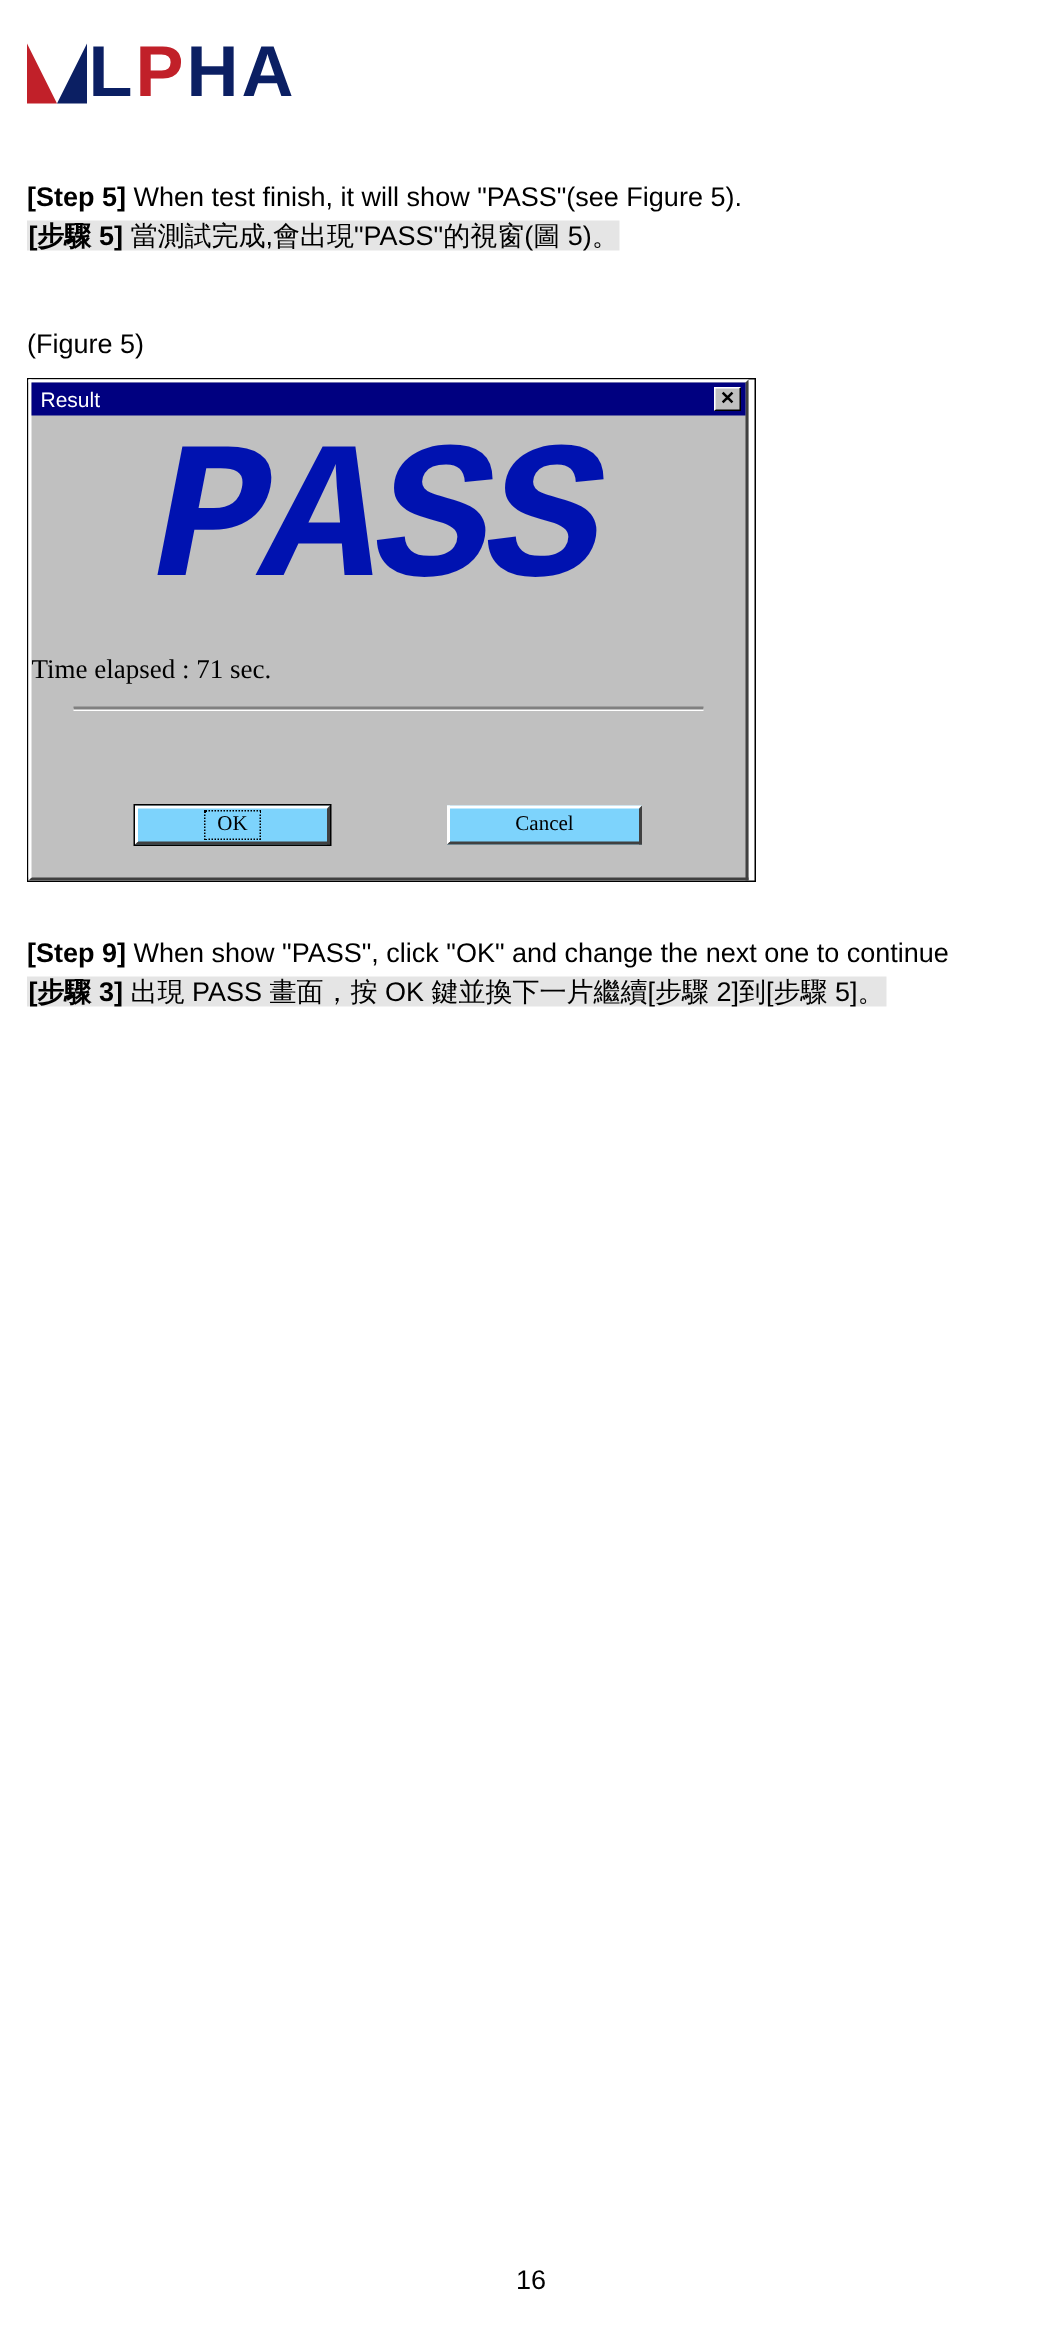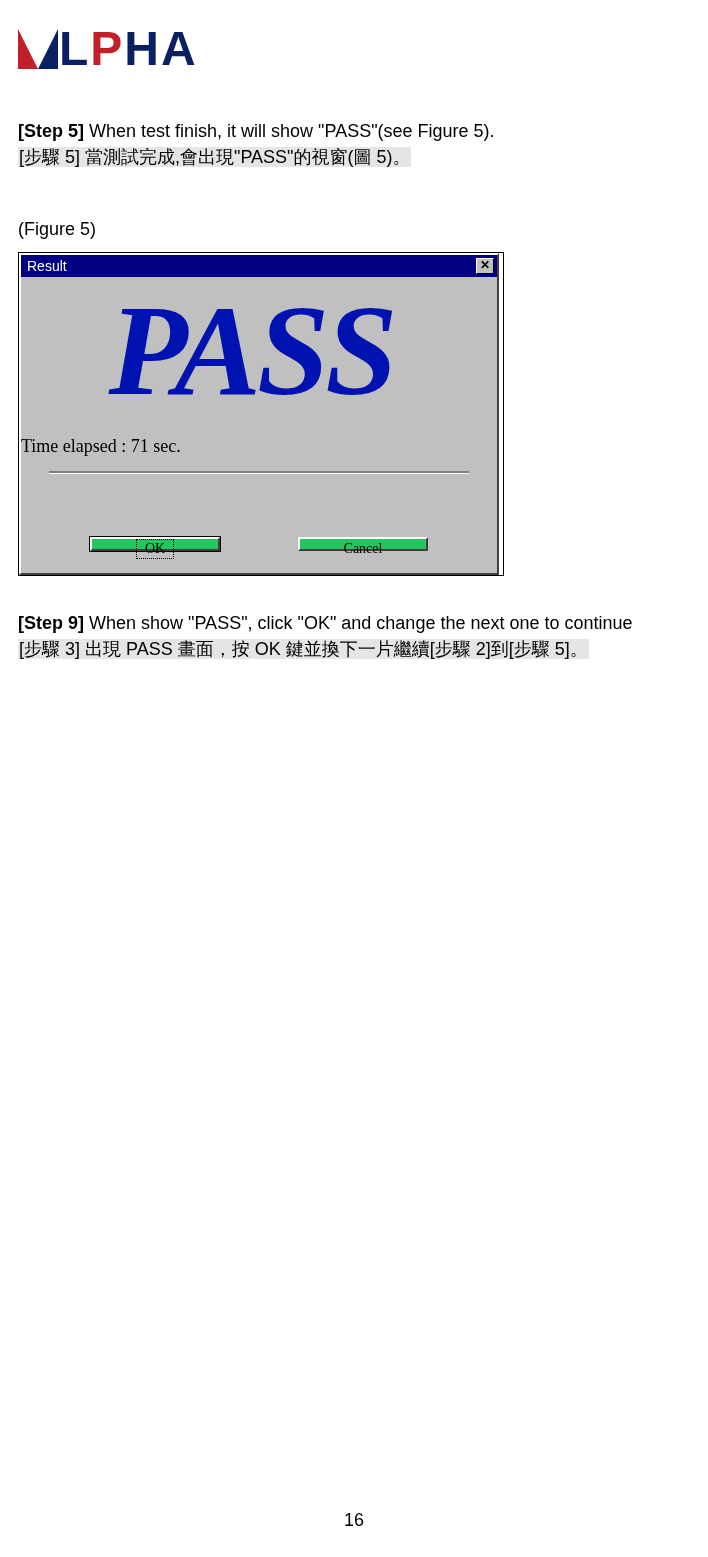--- a/index.html
+++ b/index.html
@@ -42,21 +42,21 @@
     .logo-tri .left  { left:0;  border-right:20px solid transparent; border-bottom-color:#c12029; }
     .logo-tri .right { right:0; border-left:20px solid transparent;  border-bottom-color:#0b1f63; }
 
     .para { margin-top: 34px; }
     .step-en .lead { font-weight: 700; margin-top: 15px; }
     .step-zh {
       background: #e5e5e5;
       display: inline;
       padding: 0 1px;
     }
-    .step-zh .lead { font-weight: 400; }
+    .step-zh .lead { font-weight: 700; }
 
     .fig-label { margin-top: 46px; margin-bottom: 10px; }
 
     
     .dlg-wrap { border: 1px solid #000; width: 486px; display: block; }
     .dlg {
       width: 480px;
       background: #c0c0c0;
       border: 2px solid; border-color: #fff #404040 #404040 #fff;
       font-family: "MS Sans Serif", Tahoma, sans-serif;
@@ -73,21 +73,21 @@
     .titlebar .title { flex: 1; }
     .titlebar .close-btn {
       width: 18px; height: 16px; background:#c0c0c0;
       border:1px solid; border-color:#fff #000 #000 #fff;
       text-align:center; line-height:12px; font-size:12px; font-weight:700;
       color:#000;
       cursor:pointer;
     }
     .dlg-body { padding: 0 0 14px 0; }
     .pass {
-      font-family: Liberation Serif, serif;
+      font-family: Liberation Mono, monospace;
       font-style: italic;
       font-weight: 900;
       font-size: 130px;
       color: #0012b0;
       text-align: center;
       letter-spacing: -4px;
       line-height: 1;
       padding: 8px 16px 18px 0;
     }
     .elapsed {
@@ -99,22 +99,22 @@
       margin: 8px 28px 16px 28px;
       border: 0; height: 2px;
       background: #808080;
       box-shadow: 0 1px 0 #fff;
     }
     .btn-row {
       display:flex; justify-content:space-around;
       padding: 48px 30px 8px 30px;
     }
     .winbtn {
-      width: 130px; height: 14px;
-      background:#22c55e;
+      width: 130px; height: 26px;
+      background:#7dd3fc;
       border: 2px solid; border-color:#fff #404040 #404040 #fff;
       font: 14px "Times New Roman", serif;
       cursor:pointer;
     }
     .winbtn.default { outline: 1px solid #000; outline-offset: 0; }
     .winbtn .inner { border:1px dotted #000; padding:1px 8px; display:inline-block; }
     .winbtn.plain .inner { border-color: transparent; }
 
     .page-num {
       position:absolute;

